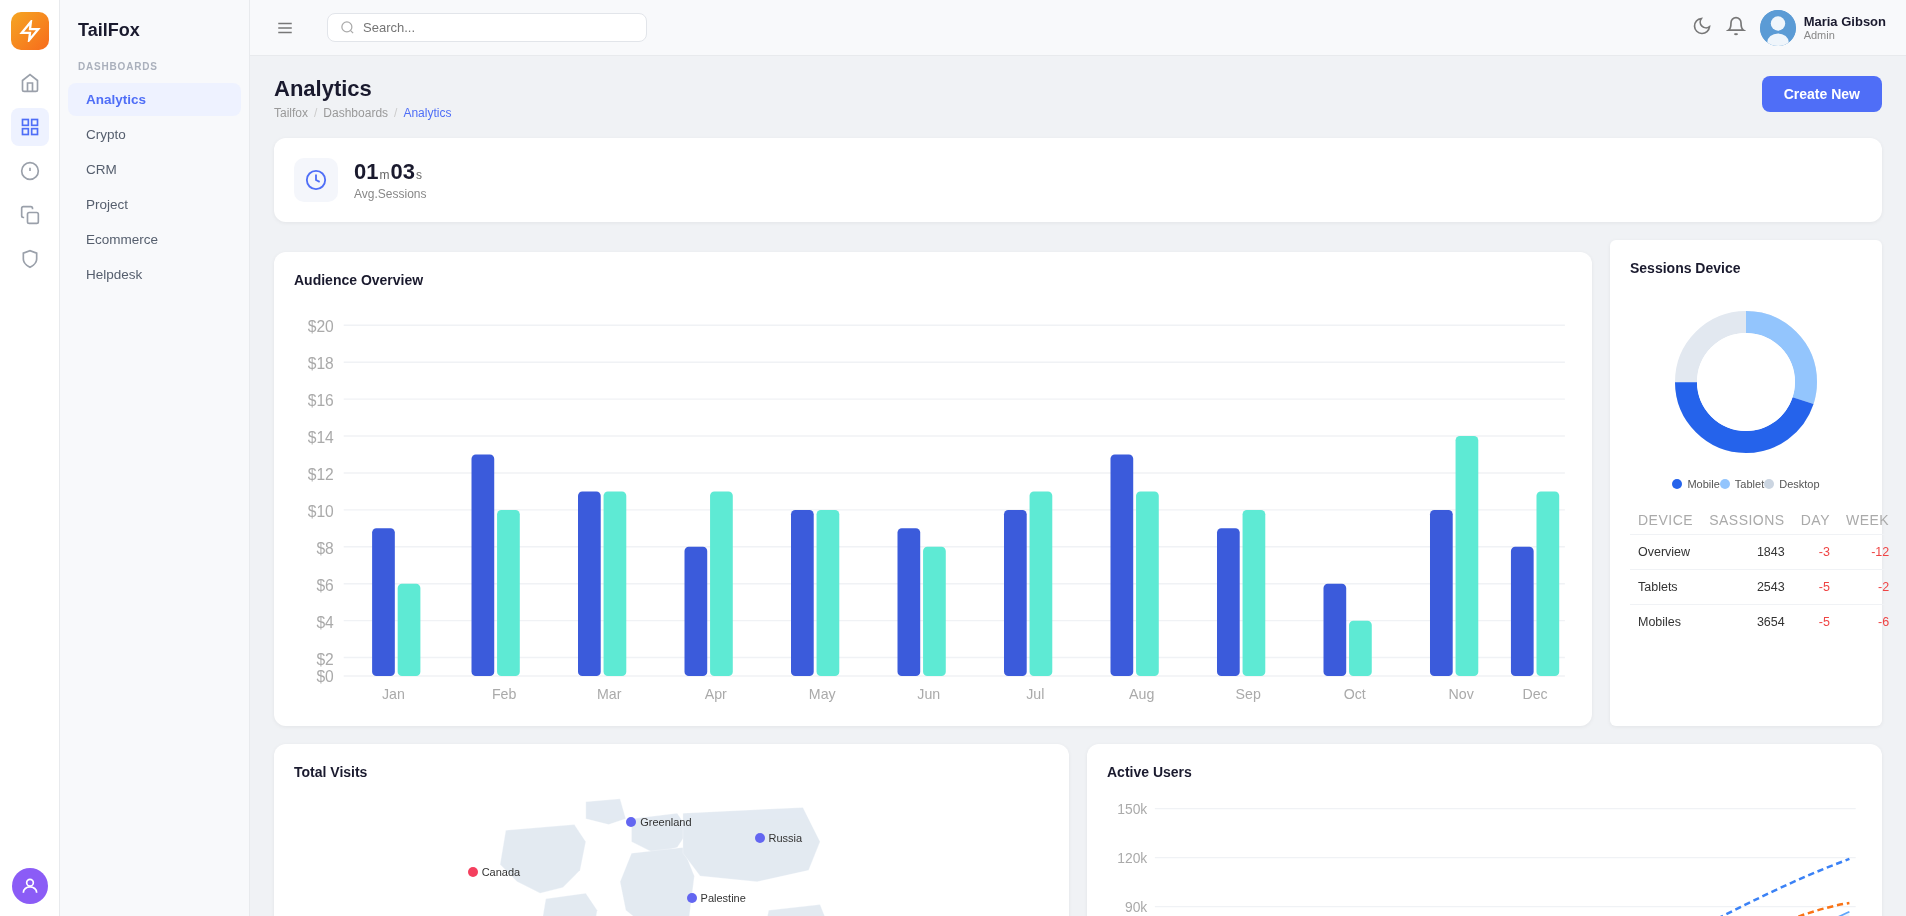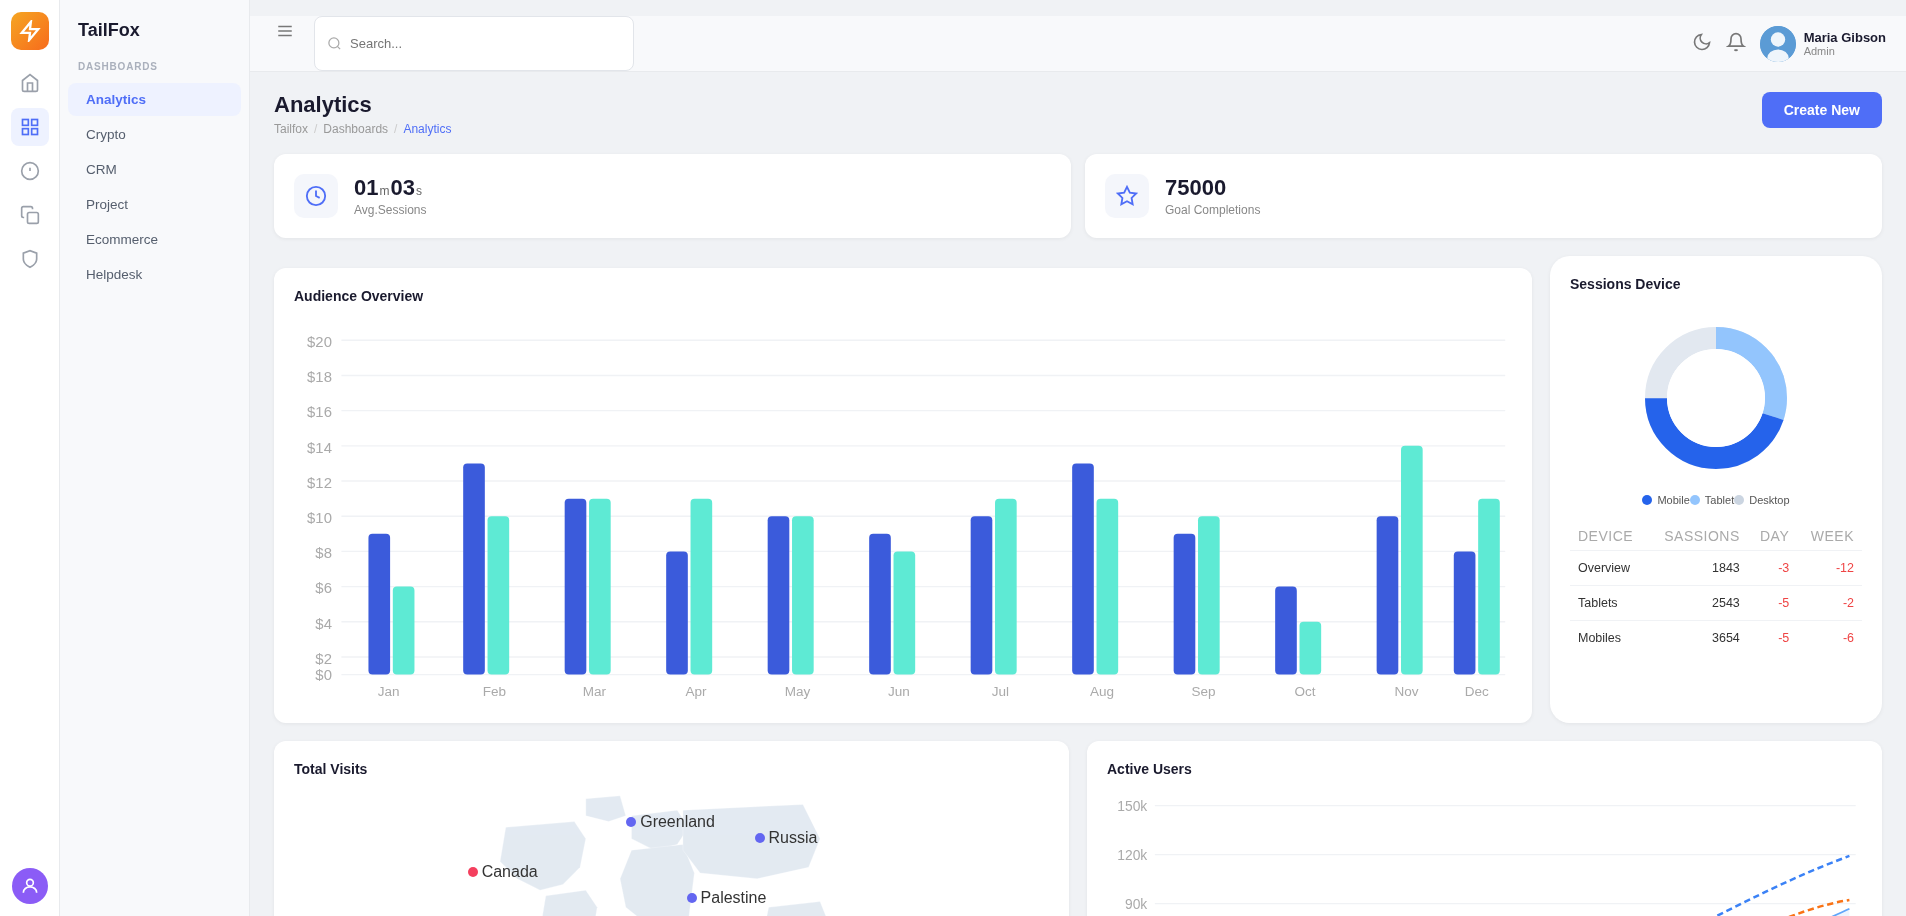--- a/index.html
+++ b/index.html
@@ -78,24 +78,24 @@
     .main-area {
       flex: 1;
       display: flex;
       flex-direction: column;
       overflow: hidden;
     }
     .topbar {
       height: 56px;
       background: #f8f9fb;
       display: flex;
+      align-items: center;
       padding: 0 20px;
       border-bottom: 1px solid #e8eaed;
-      gap: 14px;
-      margin-top: 16px;
+      gap: 27px;
     }
     .collapse-btn {
       width: 30px; height: 30px;
       display: flex; align-items: center; justify-content: center;
       cursor: pointer; color: #777;
       border-radius: 6px;
     }
     .search-box {
       flex: 0 0 320px;
       display: flex; align-items: center;
@@ -183,23 +183,23 @@
     .chart-card {
       flex: 1;
       background: #fff;
       border-radius: 12px;
       padding: 20px;
       box-shadow: 0 1px 4px rgba(0,0,0,0.06);
       margin-top: 12px;
     }
     .chart-title { font-size: 14px; font-weight: 600; color: #1a1a2e; margin-bottom: 16px; }
     .sessions-card {
-      width: 332px;
+      width: 272px;
       background: #fff;
-      border-radius: 20px;
+      border-radius: 6px;
       padding: 20px;
       box-shadow: 0 1px 4px rgba(0,0,0,0.06);
       flex-shrink: 0;
     }
     .bar-chart-svg { width: 100%; }
 
     
     .donut-container {
       display: flex; justify-content: center; align-items: center;
       padding: 10px 0 16px 0;
@@ -248,21 +248,21 @@
     
     .map-container {
       position: relative;
       width: 100%;
       height: 200px;
       overflow: hidden;
     }
     .map-pin {
       position: absolute;
       display: flex; align-items: center; gap: 4px;
-      font-size: 16px; color: #333; font-weight: 500;
+      font-size: 11px; color: #333; font-weight: 500;
     }
     .pin-dot {
       width: 10px; height: 10px;
       border-radius: 50%;
       flex-shrink: 0;
     }
     .line-chart-svg { width: 100%; }
   </style>
 </head>
 <body>
@@ -400,31 +400,20 @@
         </div>
         <div>
           <div class="stat-value">
             01<sub>m</sub>03<sub>s</sub>
           </div>
           <div class="stat-label">Avg.Sessions</div>
         </div>
       </div>
 
 
-      <div class="stat-card">
-        <div class="stat-icon">
-          <svg viewBox="0 0 24 24" fill="none" stroke="currentColor" stroke-width="2">
-            <path d="M12 2l3.09 6.26L22 9.27l-5 4.87 1.18 6.88L12 17.77l-6.18 3.25L7 14.14 2 9.27l6.91-1.01L12 2z"></path>
-          </svg>
-        </div>
-        <div>
-          <div class="stat-value">75000</div>
-          <div class="stat-label">Goal Completions</div>
-        </div>
-      </div>
     </div>
 
     <div class="mid-row">
 
       <div class="chart-card">
         <div class="chart-title">Audience Overview</div>
         <svg class="bar-chart-svg" viewBox="0 0 900 280" xmlns="http://www.w3.org/2000/svg">
 
           <text x="28" y="20" font-size="11" fill="#aaa" text-anchor="end">$20</text>
           <text x="28" y="46" font-size="11" fill="#aaa" text-anchor="end">$18</text>

